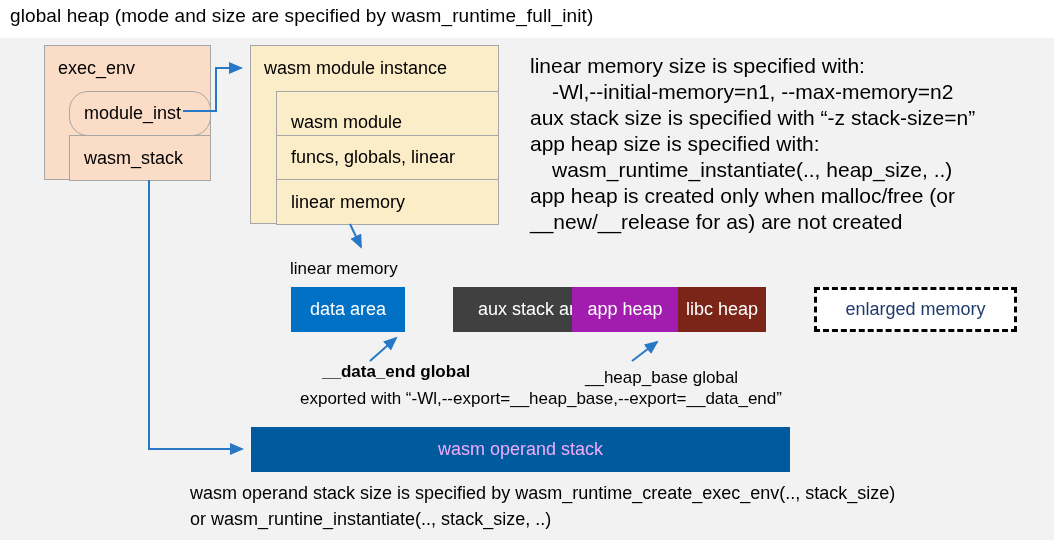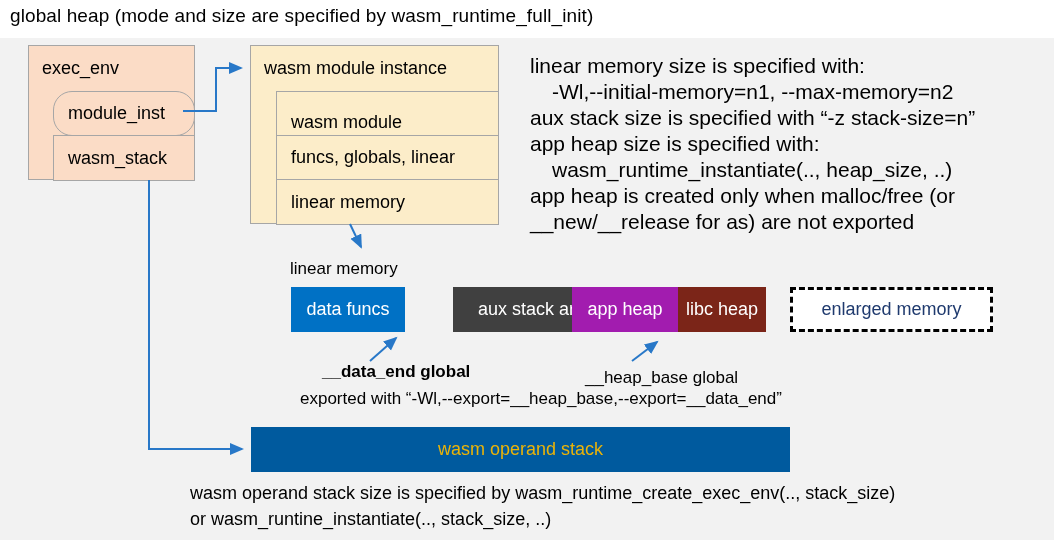--- a/index.html
+++ b/index.html
@@ -40,36 +40,36 @@
   #seg-3{left:678px;width:88px;}
   #seg-4{left:790px;width:203px;background:#fff;border:3px dashed #000;color:#1f3a6e;}
 
   .annot{position:absolute;font-size:17px;white-space:nowrap;}
   #annot-data-end{left:322px;top:324px;font-weight:bold;}
   #annot-heap-base{left:585px;top:330px;}
   #annot-exported{left:300px;top:351px;}
 
   
   #operand-stack{position:absolute;left:251px;top:389px;width:539px;height:45px;background:#005a9e;
-                 display:flex;align-items:center;justify-content:center;color:#eab308;font-size:18px;}
+                 display:flex;align-items:center;justify-content:center;color:#f0abfc;font-size:18px;}
 
   #bottom-note{position:absolute;left:190px;top:442px;}
   .bottom-line{font-size:18px;line-height:26px;white-space:nowrap;}
 
   #connectors{position:absolute;left:0;top:0;pointer-events:none;}
 </style>
 </head>
 <body>
 
 <div id="stage">
   <div class="title">global heap (mode and size are specified by wasm_runtime_full_init)</div>
 
   <div id="canvas" style="background-color: rgb(242, 242, 242);">
 
-    <div class="box peach" id="exec-env" style="background-color: rgb(251, 220, 198);">
+    <div class="box peach" id="exec-env" style="background-color: rgb(251, 220, 198); margin-left: 16px;">
       <div class="box-hdr">exec_env</div>
       <div class="inner-row peach" id="exec-row-0" style="background-color: rgb(251, 220, 198); border-radius: 19px;">
         <span>module_inst</span>
       </div>
       <div class="inner-row peach" id="exec-row-1" style="background-color: rgb(251, 220, 198);">
         <span>wasm_stack</span>
       </div>
     </div>
 
     <div class="box cream" id="mod-inst" style="background-color: rgb(252, 237, 201);">
@@ -85,37 +85,37 @@
       </div>
     </div>
 
     <div id="notes">
       <div class="note-line">linear memory size is specified with:</div>
       <div class="note-line ind">-Wl,--initial-memory=n1, --max-memory=n2</div>
       <div class="note-line">aux stack size is specified with “-z stack-size=n”</div>
       <div class="note-line">app heap size is specified with:</div>
       <div class="note-line ind">wasm_runtime_instantiate(.., heap_size, ..)</div>
       <div class="note-line">app heap is created only when malloc/free (or</div>
-      <div class="note-line">__new/__release for as) are not exported</div>
+      <div class="note-line">__new/__release for as) are not created</div>
     </div>
 
     <div id="lm-label">linear memory</div>
     <div class="seg" id="seg-0" style="background-color: rgb(0, 113, 197);">
-        <span>data funcs</span>
+        <span>data area</span>
       </div>
     <div class="seg" id="seg-1" style="background-color: #404040; margin-left: 48px;">
         <span>aux stack area</span>
       </div>
     <div class="seg" id="seg-2" style="background-color: #a21caf;">
         <span>app heap</span>
       </div>
     <div class="seg" id="seg-3" style="background-color: rgb(123, 37, 24);">
         <span>libc heap</span>
       </div>
-    <div class="seg" id="seg-4" style="color: rgb(31, 58, 110);">
+    <div class="seg" id="seg-4" style="color: rgb(31, 58, 110); margin-left: 24px;">
         <span>enlarged memory</span>
       </div>
 
     <div class="annot" id="annot-data-end">__data_end global</div>
     <div class="annot" id="annot-heap-base">__heap_base global</div>
     <div class="annot" id="annot-exported">exported with “-Wl,--export=__heap_base,--export=__data_end”</div>
 
     <div id="operand-stack" style="background-color: rgb(0, 90, 158);">
       <span>wasm operand stack</span>
     </div>

